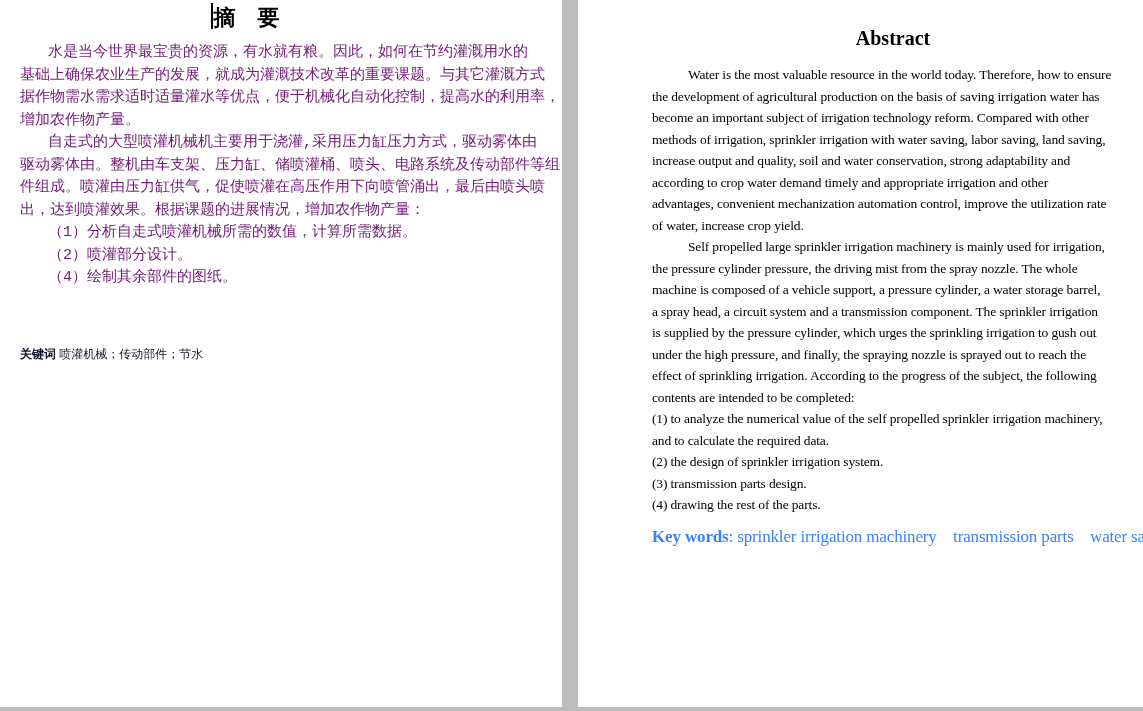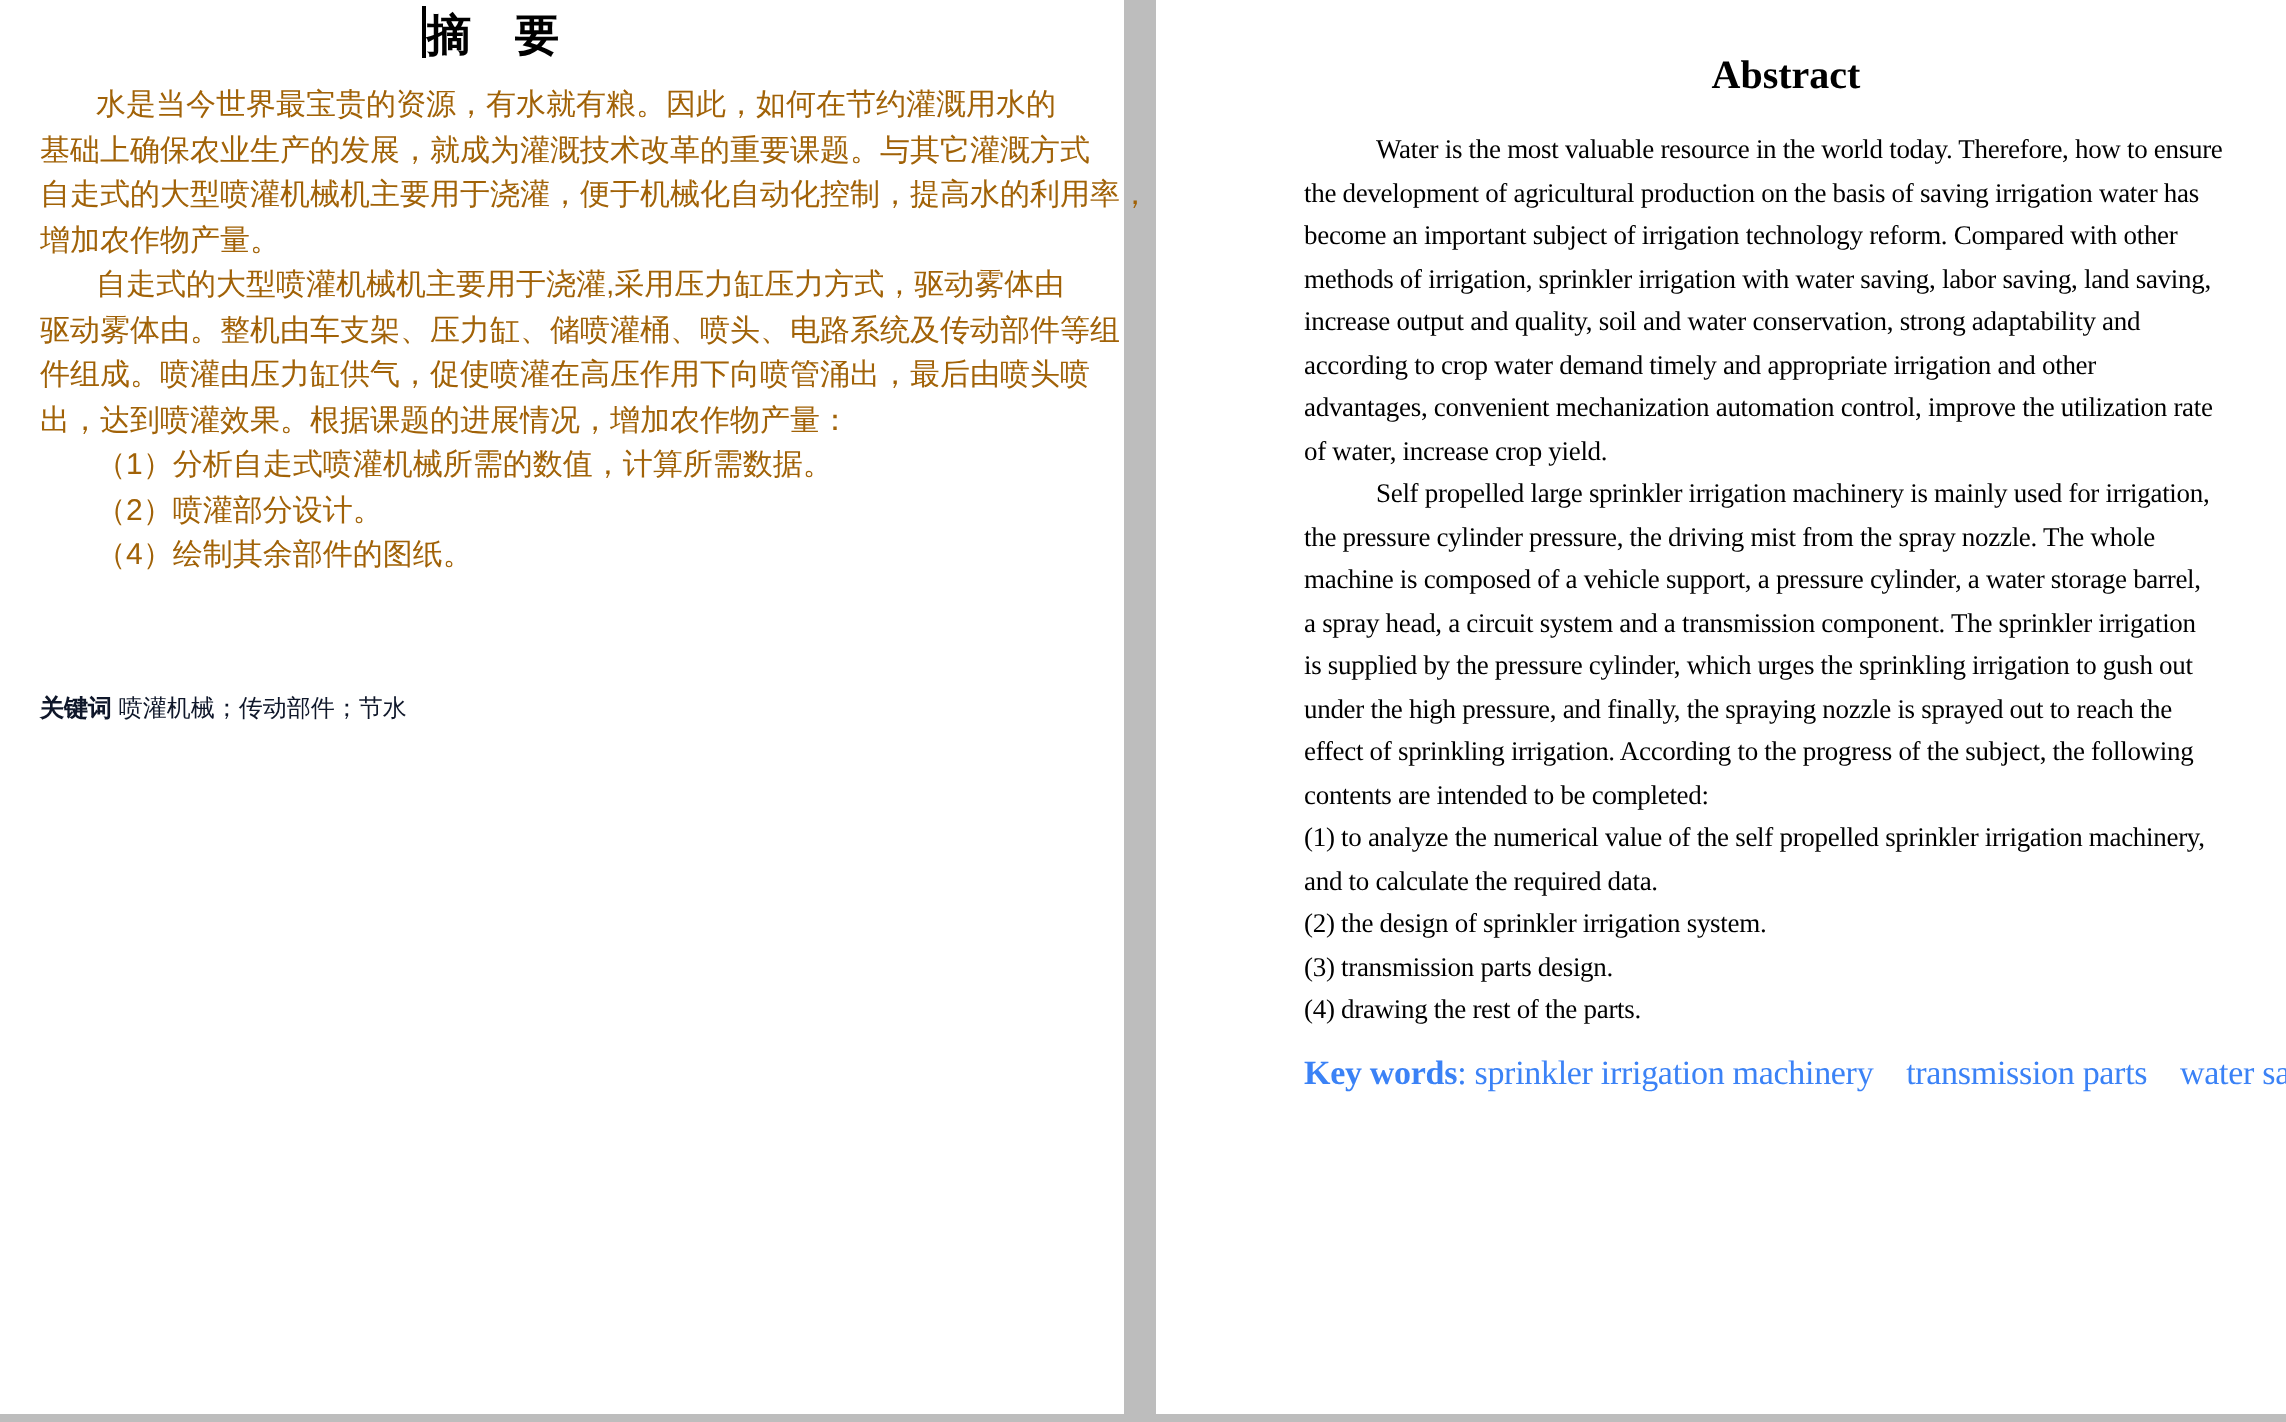--- a/index.html
+++ b/index.html
@@ -45,24 +45,24 @@
     height: 26px;
     background: #000;
     vertical-align: -4px;
     margin-right: 1px;
   }
   .cn-body {
     position: absolute;
     top: 42px;
     left: 92px;
     width: 540px;
-    font-family: Liberation Sans, sans-serif;
+    font-family: Liberation Mono, monospace;
     font-size: 15px;
     line-height: 22.5px;
-    color: #a16207;
+    color: #701a75;
   }
   .cn-body .line { white-space: pre; height: 22.5px; }
   .cn-body .indent { padding-left: 28px; }
   .cn-kw {
     position: absolute;
     top: 343px;
     left: 92px;
     font-family: Liberation Sans, sans-serif;
     font-size: 12px;
     line-height: 22.5px;
@@ -113,21 +113,21 @@
 <body>
 
 <div id="viewport">
 
   <div class="page" id="page-left">
     <div class="cn-title"><span class="caret"></span><span>摘　要</span></div>
 
     <div class="cn-body">
         <div class="line indent">水是当今世界最宝贵的资源，有水就有粮。因此，如何在节约灌溉用水的</div>
         <div class="line">基础上确保农业生产的发展，就成为灌溉技术改革的重要课题。与其它灌溉方式</div>
-        <div class="line">自走式的大型喷灌机械机主要用于浇灌，便于机械化自动化控制，提高水的利用率，</div>
+        <div class="line">据作物需水需求适时适量灌水等优点，便于机械化自动化控制，提高水的利用率，</div>
         <div class="line">增加农作物产量。</div>
         <div class="line indent">自走式的大型喷灌机械机主要用于浇灌,采用压力缸压力方式，驱动雾体由</div>
         <div class="line">驱动雾体由。整机由车支架、压力缸、储喷灌桶、喷头、电路系统及传动部件等组</div>
         <div class="line">件组成。喷灌由压力缸供气，促使喷灌在高压作用下向喷管涌出，最后由喷头喷</div>
         <div class="line">出，达到喷灌效果。根据课题的进展情况，增加农作物产量：</div>
         <div class="line indent">（1）分析自走式喷灌机械所需的数值，计算所需数据。</div>
         <div class="line indent">（2）喷灌部分设计。</div>
         <div class="line indent">（4）绘制其余部件的图纸。</div>
       </div>
 

